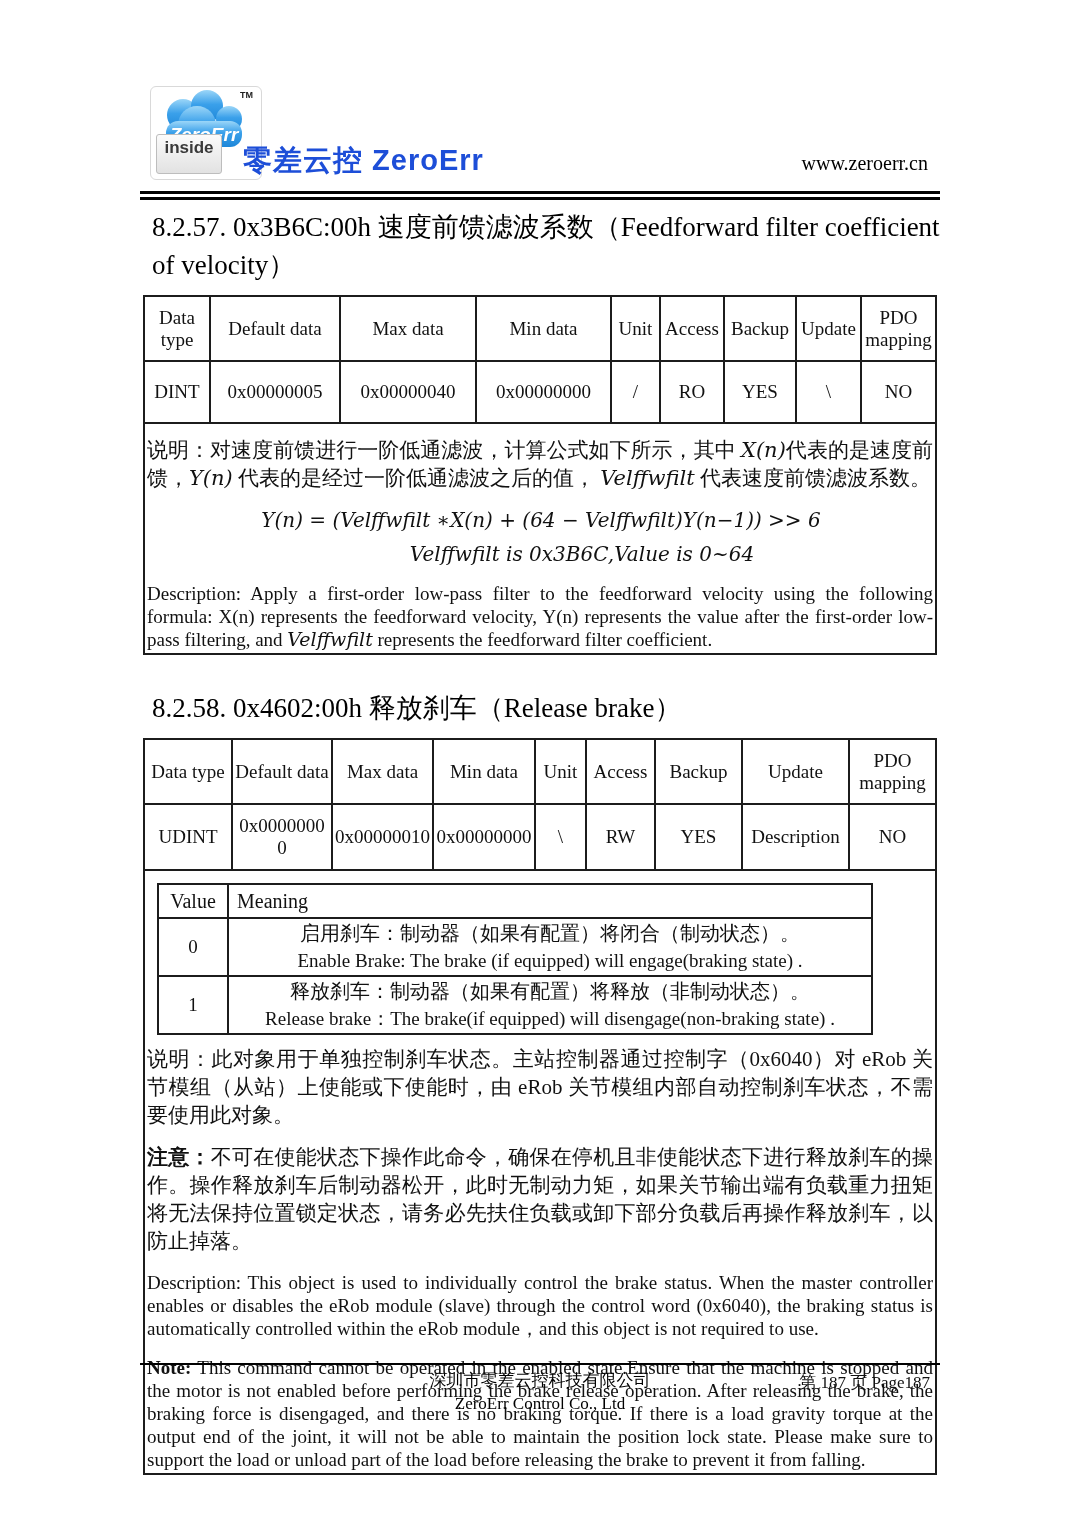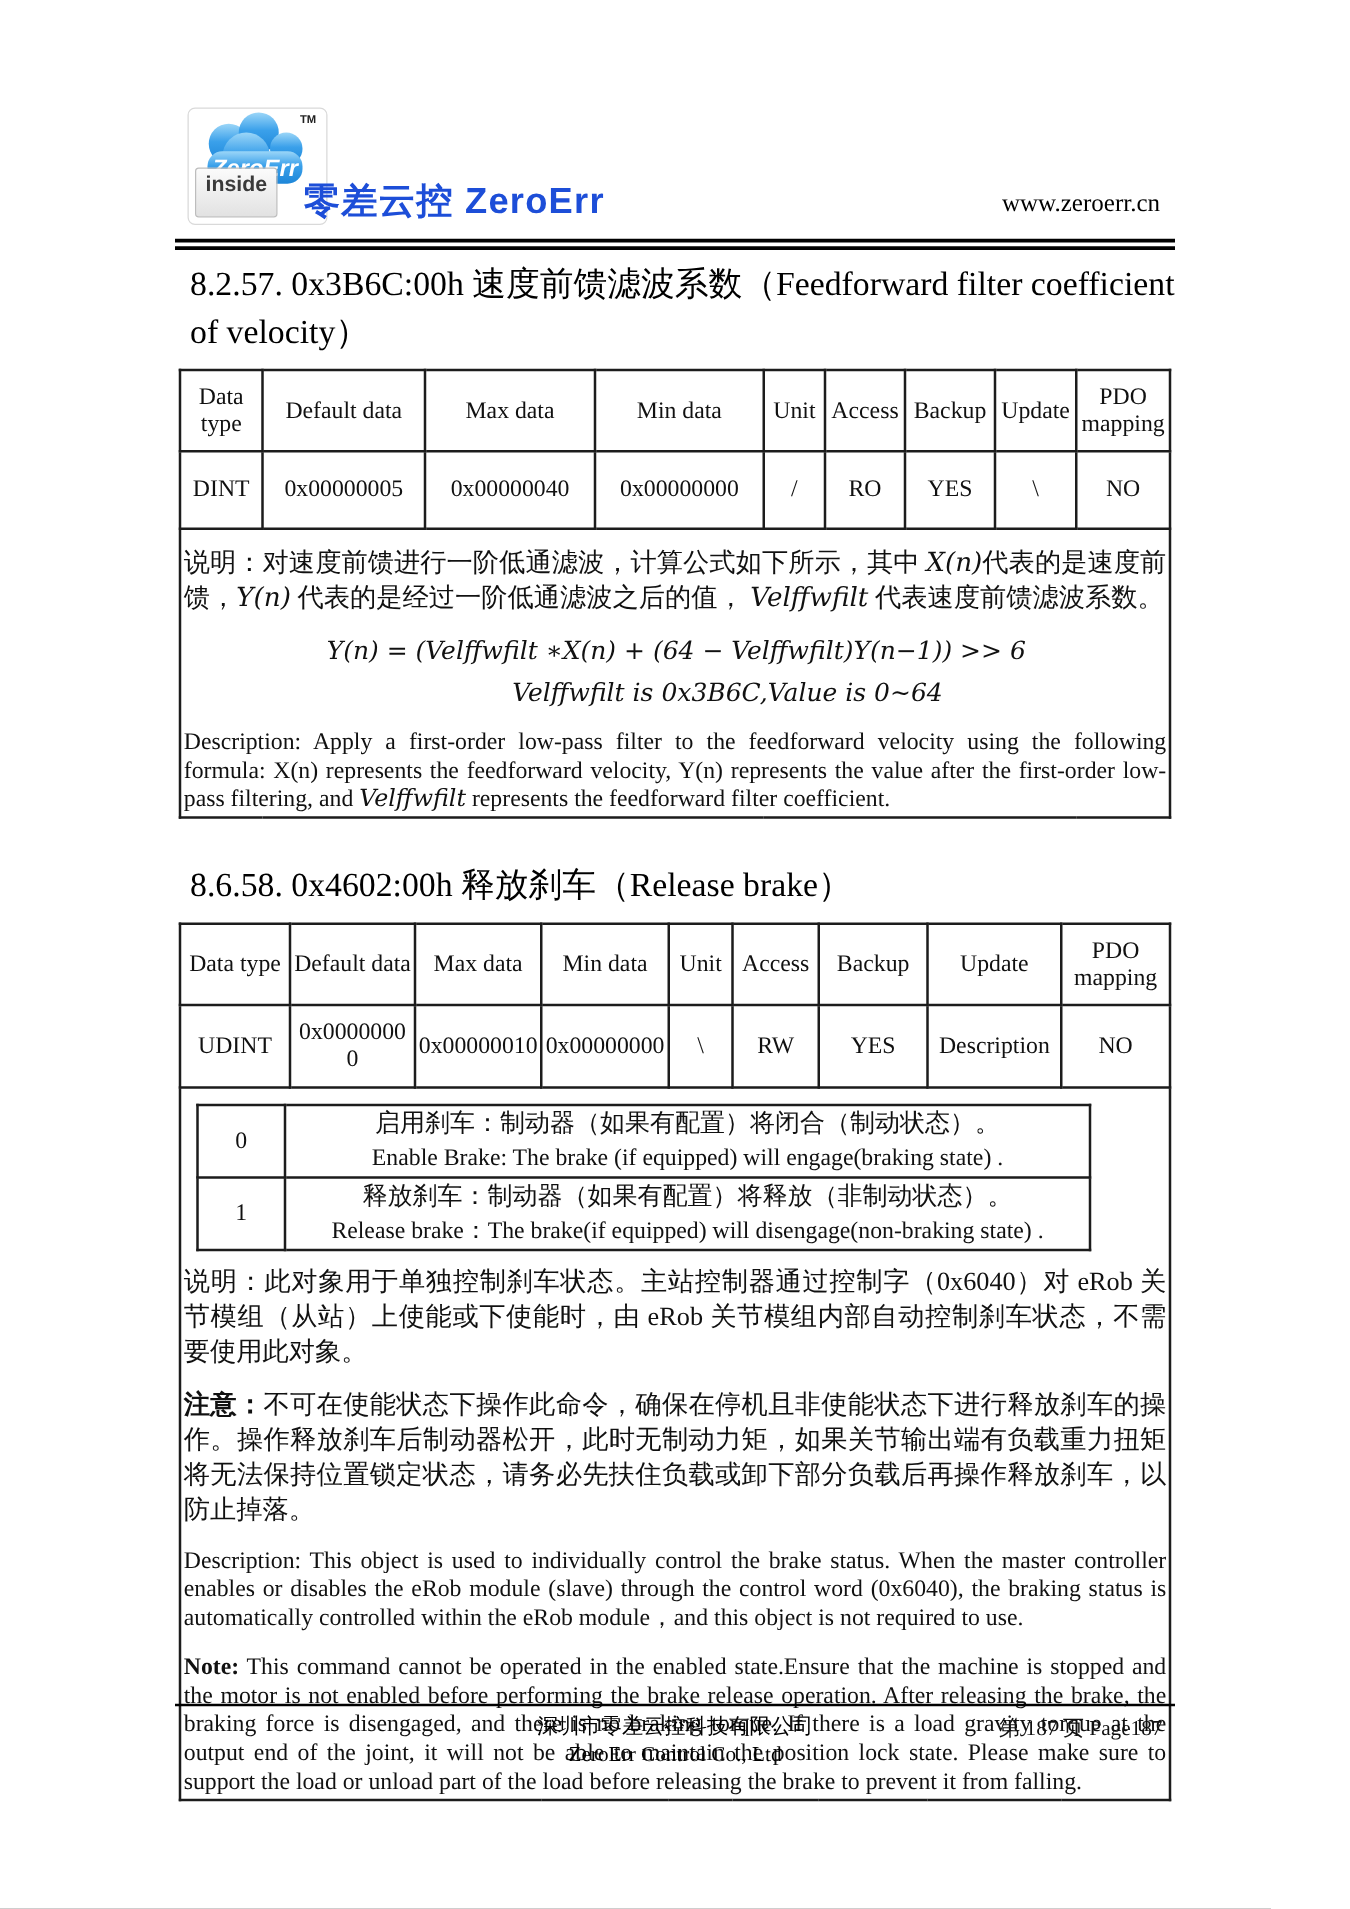--- a/index.html
+++ b/index.html
@@ -166,21 +166,21 @@
         <div class="formula">
           <div>Y(n) = (Velffwfilt ∗X(n) + (64 − Velffwfilt)Y(n−1)) &gt;&gt; 6</div>
           <div class="f2">Velffwfilt is 0x3B6C,Value is 0~64</div>
         </div>
         <p class="en"><span>Description: Apply a first-order low-pass filter to the feedforward velocity using the following formula: X(n) represents the feedforward velocity, Y(n) represents the value after the first-order low-pass filtering, and </span><span class="math">Velffwfilt</span><span> represents the feedforward filter coefficient.</span></p>
       </td>
     </tr>
   </tbody>
     </table>
 
-  <h2 class="sec-title second">8.6.58. 0x4602:00h 释放刹车（Release brake）</h2>
+  <h2 class="sec-title second">8.2.58. 0x4602:00h 释放刹车（Release brake）</h2>
 
   <table class="spec">
     <colgroup>
       <col style="width:88px">
         <col style="width:100px">
         <col style="width:101px">
       <col style="width:102px">
         <col style="width:51px">
         <col style="width:69px">
       <col style="width:87px">
@@ -212,20 +212,24 @@
     </tr>
     <tr>
       <td class="detail" colspan="9">
 
         <table class="vt">
           <colgroup>
                 <col style="width:70px">
                 <col style="width:644px">
               </colgroup>
           <tbody>
+                <tr class="vhead">
+            <th class="vc">Value</th>
+            <th>Meaning</th>
+          </tr>
           <tr class="vrow">
             <td class="vc">0</td>
             <td class="meaning">
               <div class="m-cn">启用刹车：制动器（如果有配置）将闭合（制动状态）。</div>
               <div class="m-en">Enable Brake: The brake (if equipped) will engage(braking state) .</div>
             </td>
           </tr>
           <tr class="vrow">
             <td class="vc">1</td>
             <td class="meaning">

